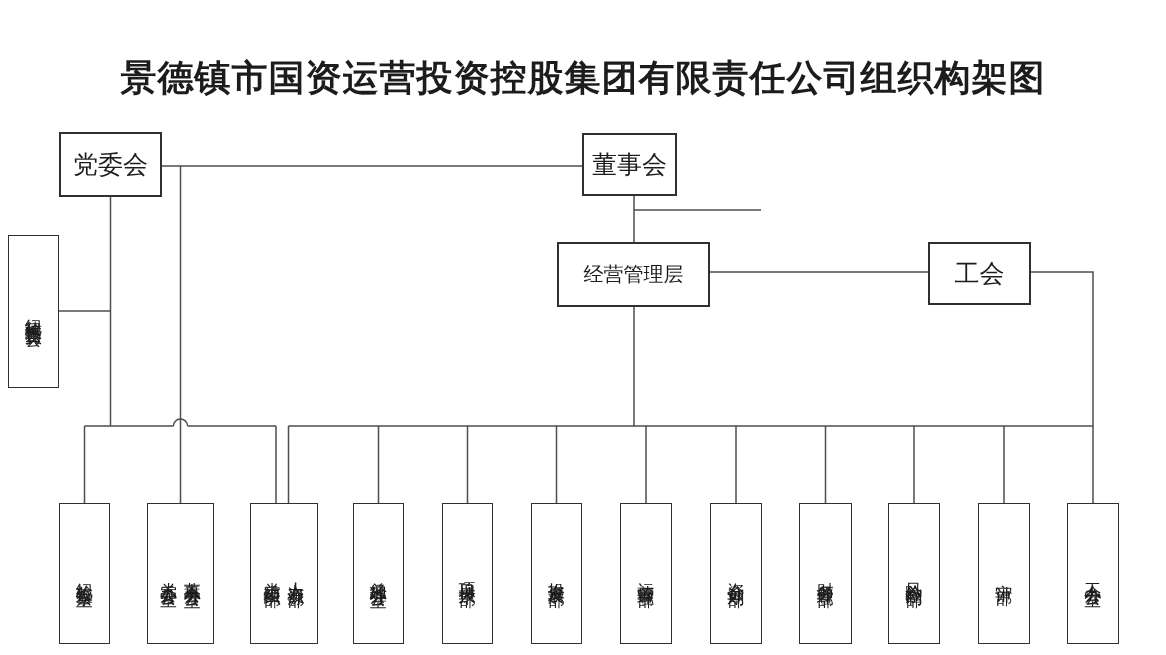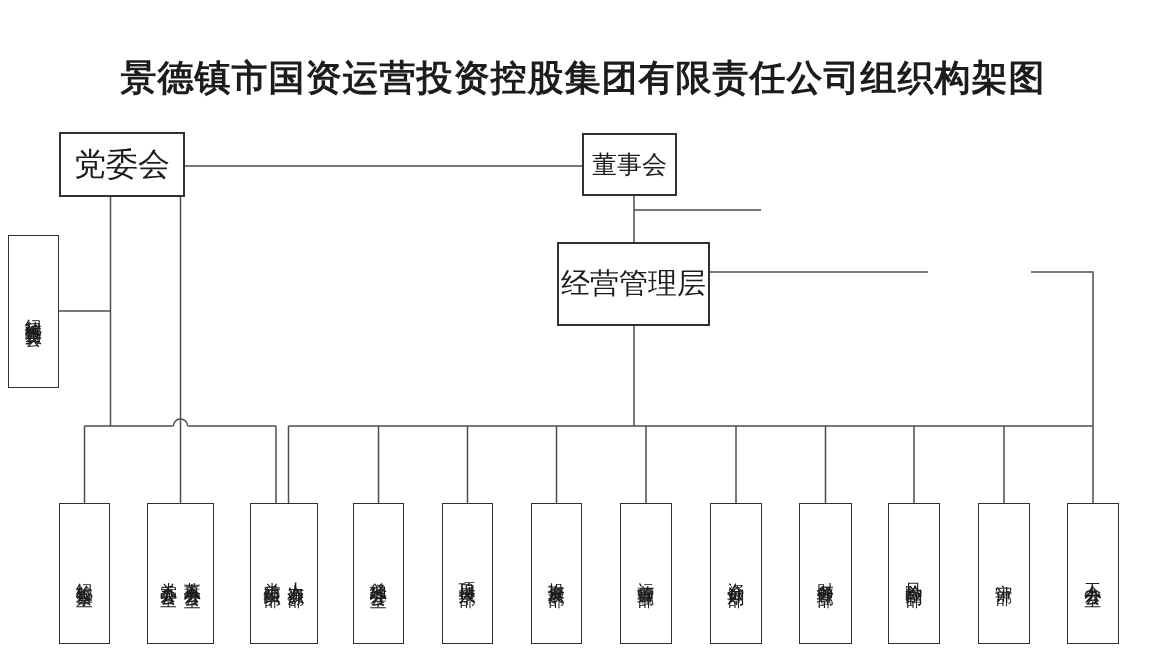--- a/index.html
+++ b/index.html
@@ -66,33 +66,36 @@
 
     <path d="M634 307 V426"></path>
 
     <path d="M84.5 426 H173.5 M173.5 426 A7 7 0 0 1 187.5 426 M187.5 426 H276"></path>
     <path d="M84.5 426 V503 M276 426 V503"></path>
 
     <path d="M288.5 426 H1093"></path>
     <path d="M288.5 426 V503 M378.5 426 V503 M467.5 426 V503 M556.5 426 V503 M646 426 V503 M736 426 V503 M825.5 426 V503 M914 426 V503 M1004 426 V503"></path>
   </svg>
 
-  <div class="node" style="left:59px;top:132px;width:126px;height:65px;font-size:32px;">
+  <div class="node" style="left:59px;top:132px;width:103px;height:65px;font-size:25px;">
     <span>党委会</span>
   </div>
 
   <div class="node" style="left:582px;top:133px;width:95px;height:63px;font-size:25px;">
     <span>董事会</span>
   </div>
 
 
-  <div class="node" style="left:557px;top:242px;width:153px;height:84px;font-size:29px;">
+  <div class="node" style="left:557px;top:242px;width:153px;height:65px;font-size:20px;">
     <span>经营管理层</span>
   </div>
 
+  <div class="node" style="left:928px;top:242px;width:103px;height:63px;font-size:25px;">
+    <span>工会</span>
+  </div>
 
   <div class="vnode vnode-tall">
     <span class="vtext">纪律检察委员会</span>
   </div>
 
   <div class="vnode" style="left:59px;width:51px;">
     <span class="vtext">纪检监察室</span>
   </div>
 
   <div class="vnode" style="left:147px;width:67px;">

